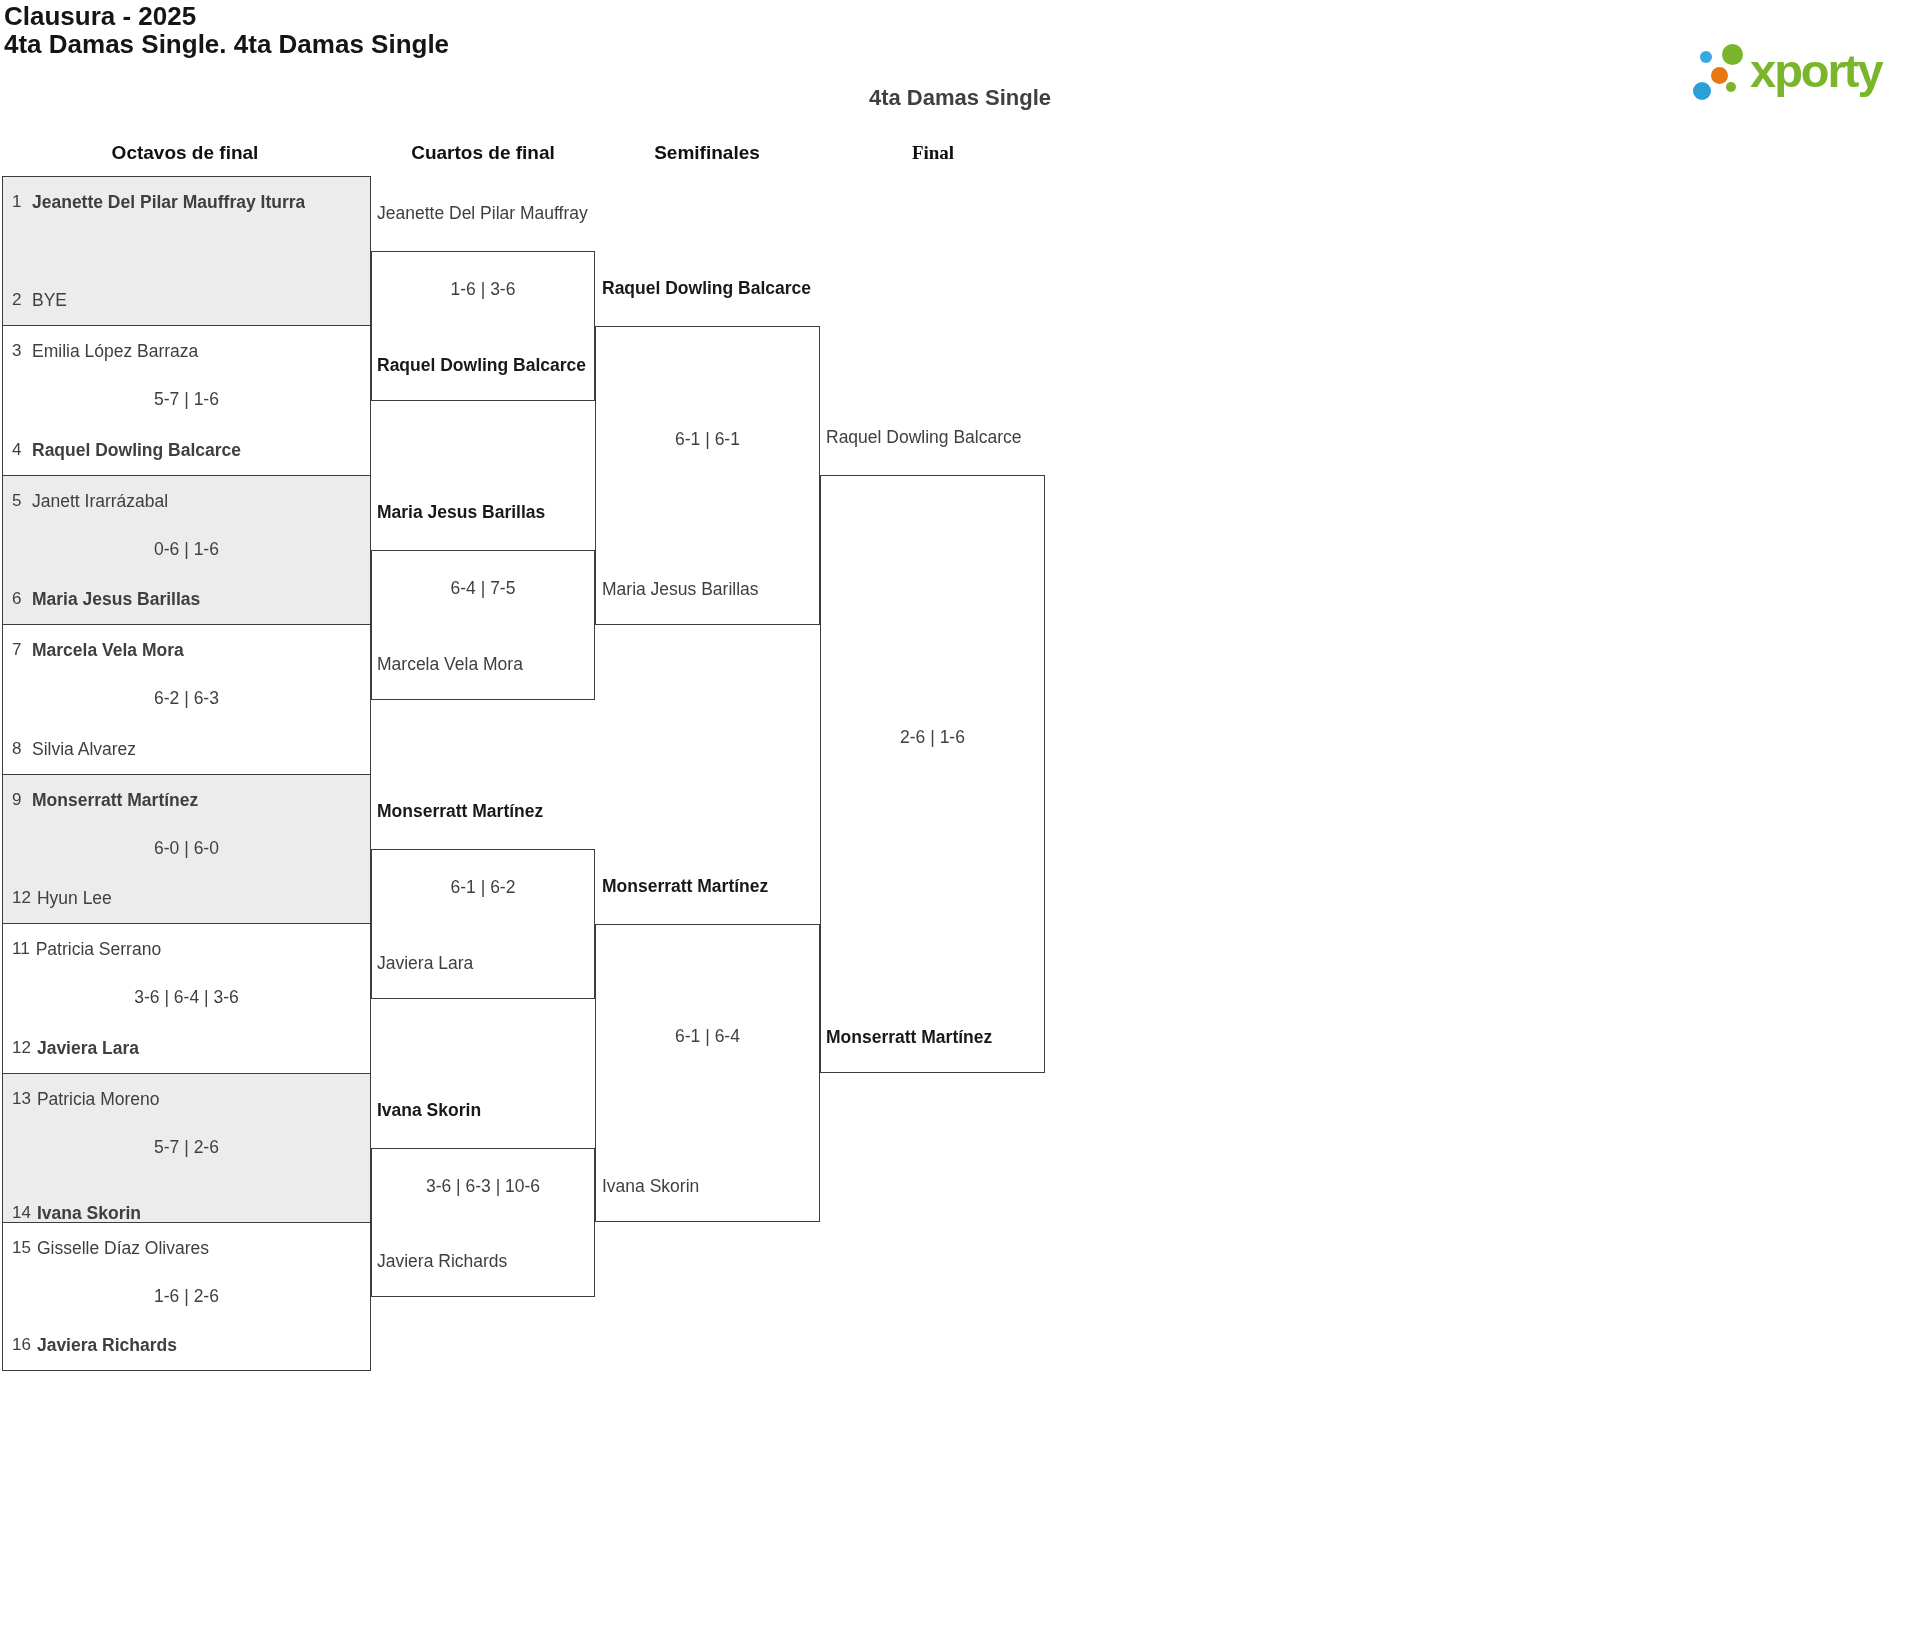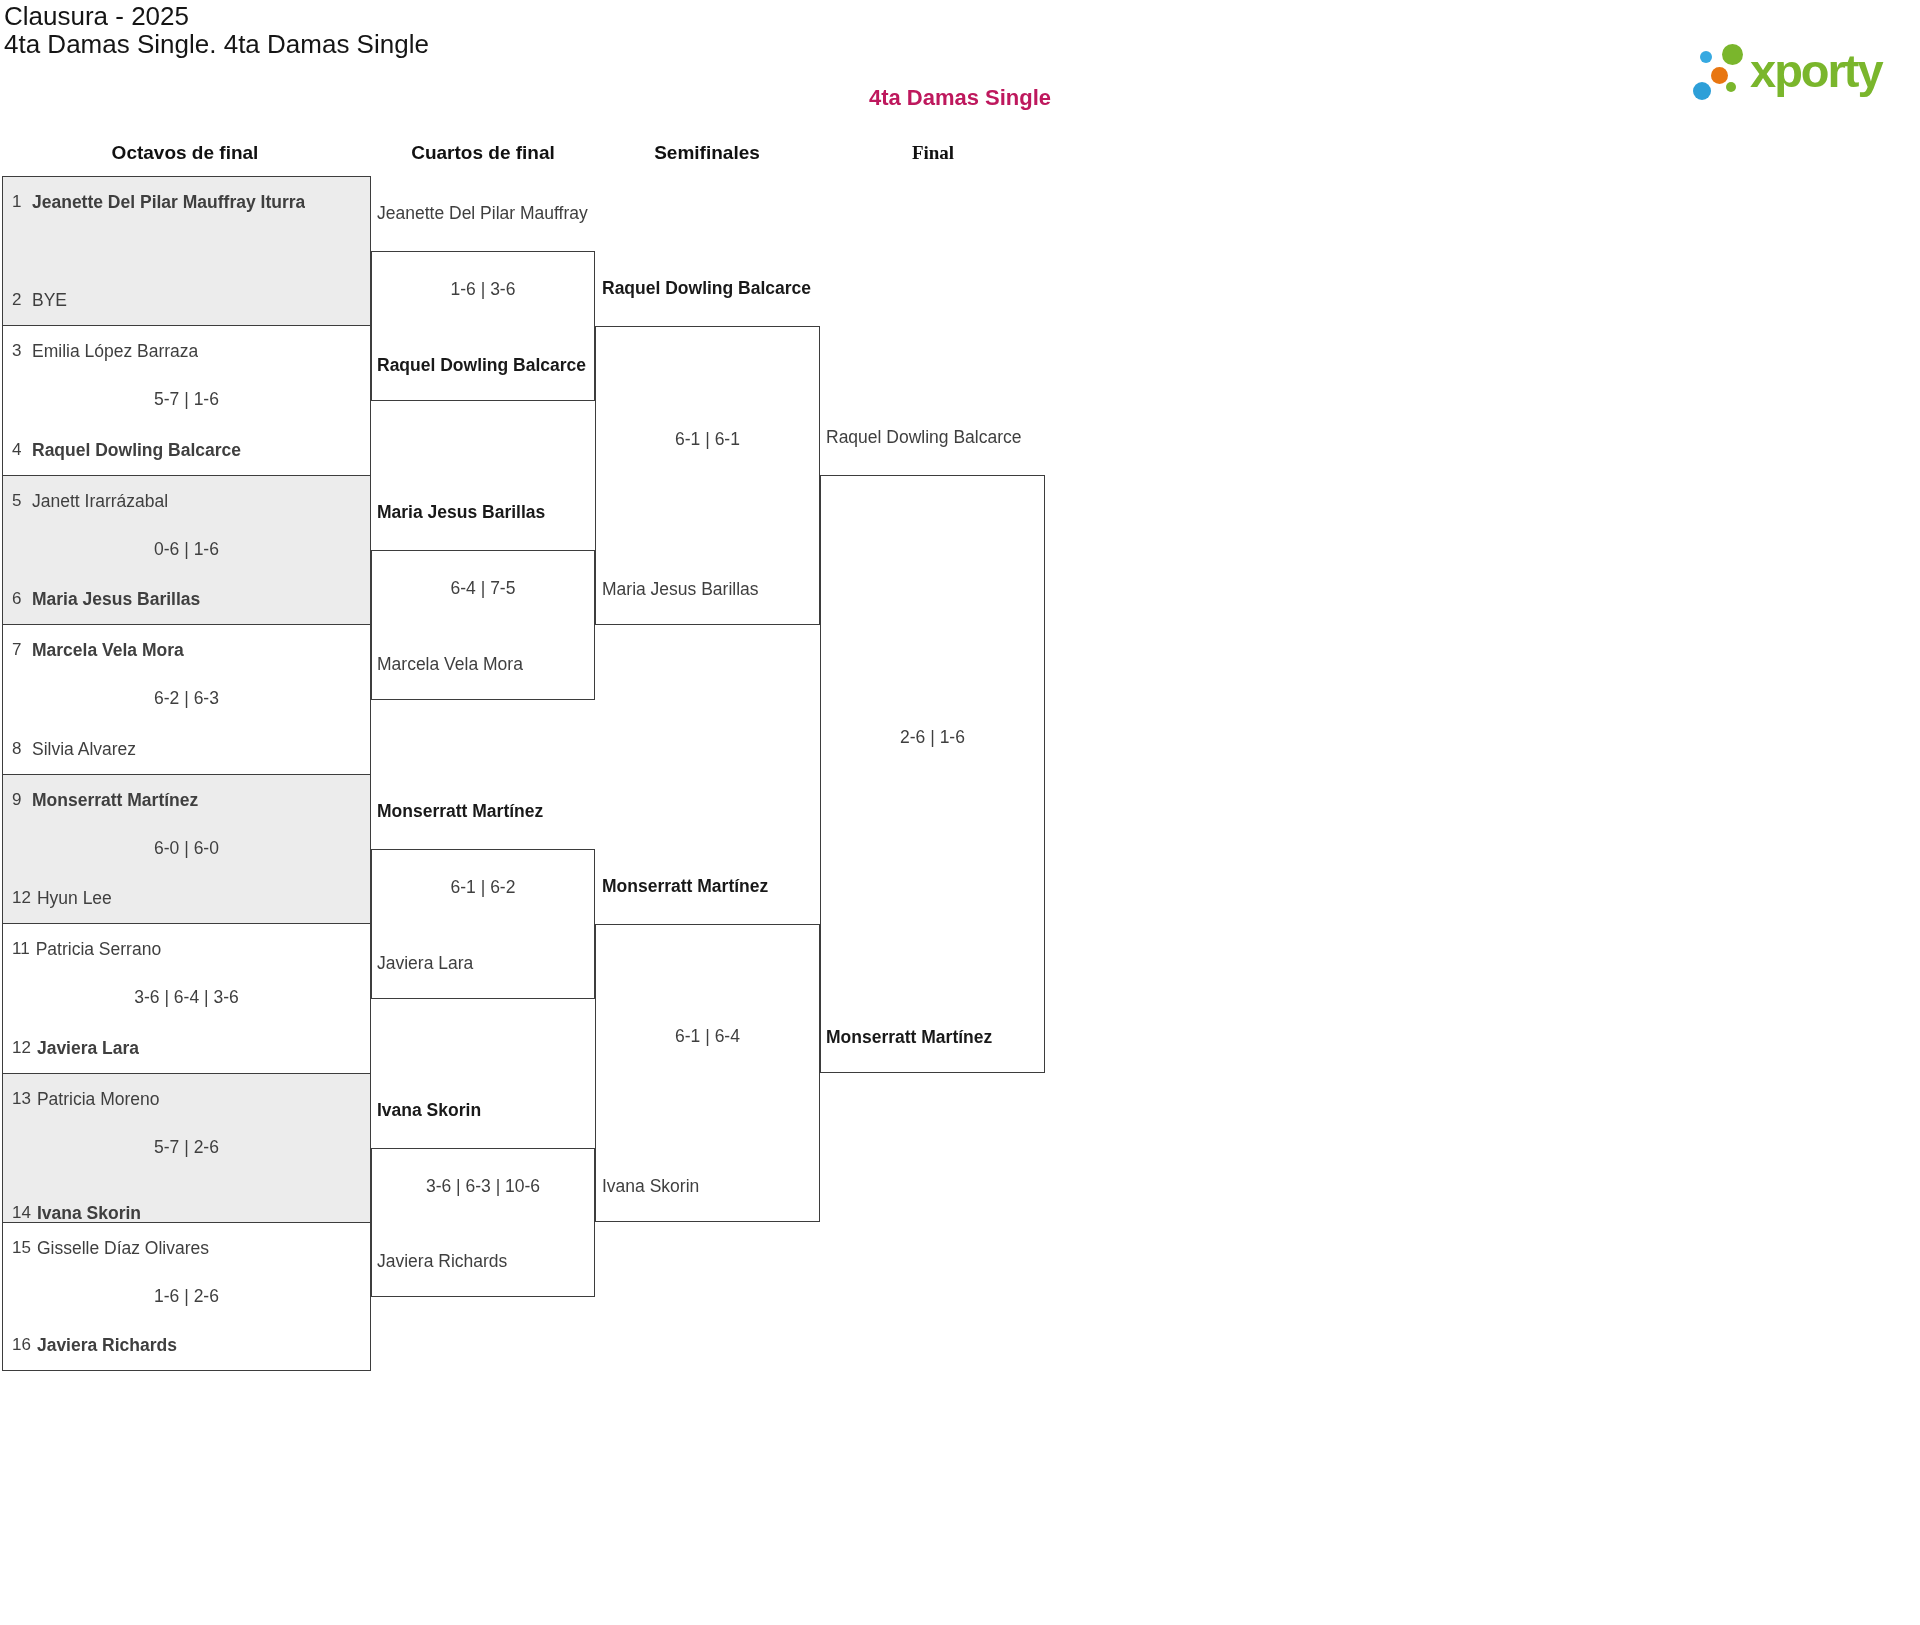--- a/index.html
+++ b/index.html
@@ -1,31 +1,31 @@
 <!DOCTYPE html>
 <html><head>
 <meta charset="utf-8">
 <style>
   html,body{margin:0;padding:0;background:#fff;}
   body{width:1920px;height:1625px;position:relative;overflow:hidden;
        font-family:"Liberation Sans",sans-serif;color:#3f3f3f;}
 
   
   .page-header{position:absolute;left:4px;top:2px;color:#151515;}
-  .page-header .t1,.page-header .t2{font-size:26px;font-weight:400;line-height:28px;white-space:nowrap;}
+  .page-header .t1,.page-header .t2{font-size:26px;font-weight:700;line-height:28px;white-space:nowrap;}
 
   
   .logo{position:absolute;left:1690px;top:2px;width:225px;height:70px;margin-top:37px;}
   .logo .dot{position:absolute;border-radius:50%;}
   .logo .brand{position:absolute;left:60px;top:8px;font-size:47px;font-weight:700;
                letter-spacing:-2px;color:#7ab62c;line-height:47px;}
 
   
   .bracket-title{position:absolute;left:0;top:85px;width:1920px;text-align:center;
-                 font-size:22px;font-weight:600;color:#be185d;}
+                 font-size:22px;font-weight:600;color:#404040;}
   .round-header{position:absolute;top:142px;width:320px;text-align:center;
                 font-size:19px;font-weight:600;color:#111;white-space:nowrap;}
 
   
   .obox{position:absolute;left:2px;width:369px;border:1px solid #3d3d3d;box-sizing:border-box;background:#fff;}
   .obox.gray{background:#ececec;}
   .prow{position:absolute;left:9px;right:5px;display:flex;align-items:center;
         line-height:24px;height:24px;font-size:17.5px;overflow:hidden;white-space:nowrap;}
   .prow .seed{min-width:14px;margin-right:6px;font-size:17px;color:#3f3f3f;flex:none;}
   .prow .pname{color:#3f3f3f;overflow:hidden;white-space:nowrap;}

